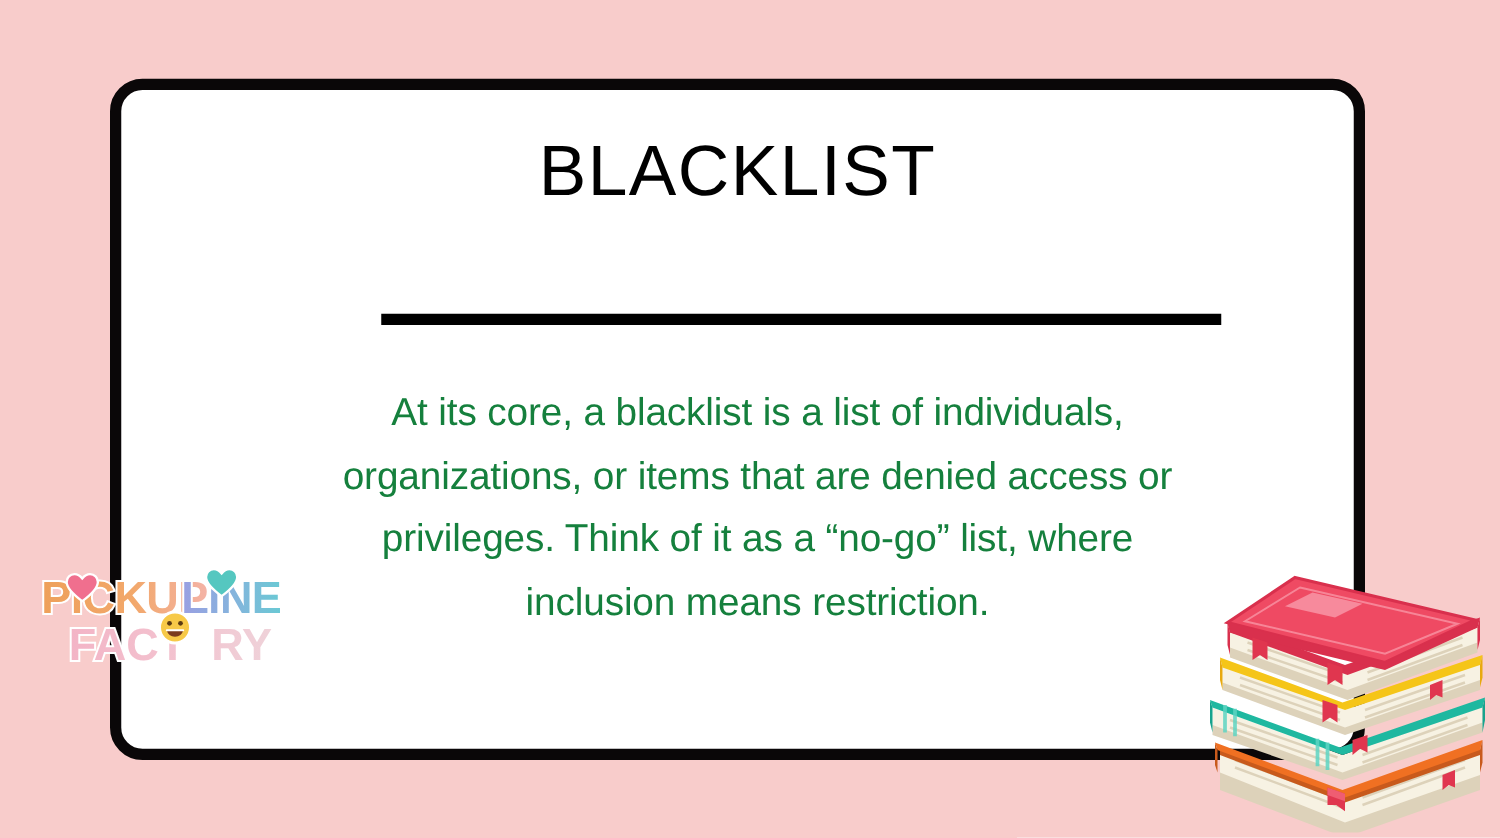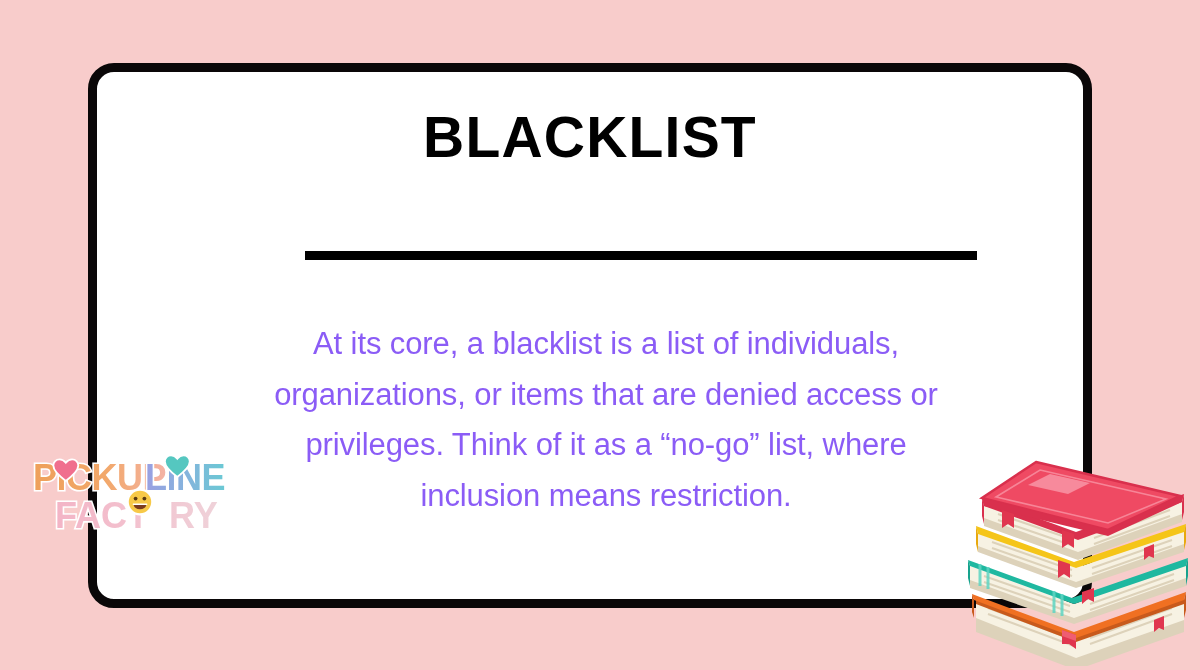--- a/index.html
+++ b/index.html
@@ -42,21 +42,21 @@
   #title-block {
     position: absolute;
     left: 0;
     top: 28px;
     width: 100%;
     text-align: center;
   }
   .title-line {
     display: block;
     font-family: "Liberation Sans", sans-serif;
-    font-weight: bold;
+    font-weight: normal;
     font-size: 57px;
     line-height: 1.32;
     letter-spacing: 1.2px;
     color: #000000;
     text-transform: uppercase;
     text-align: center;
   }
 
   
   #divider {
@@ -71,23 +71,22 @@
   
   #body-copy {
     position: absolute;
     left: 150px;
     top: 233px;
     width: 718px;
     text-align: center;
     font-family: "Liberation Sans", sans-serif;
     font-size: 31px;
     line-height: 1.63;
-    color: #8b5cf6;
+    color: #15803d;
     letter-spacing: -0.1px;
-    margin-top: 14px;
   }
 
   
   #logo {
     position: absolute;
     left: 27px;
     top: 440px;
     width: 215px;
     height: 92px;
     z-index: 4;

